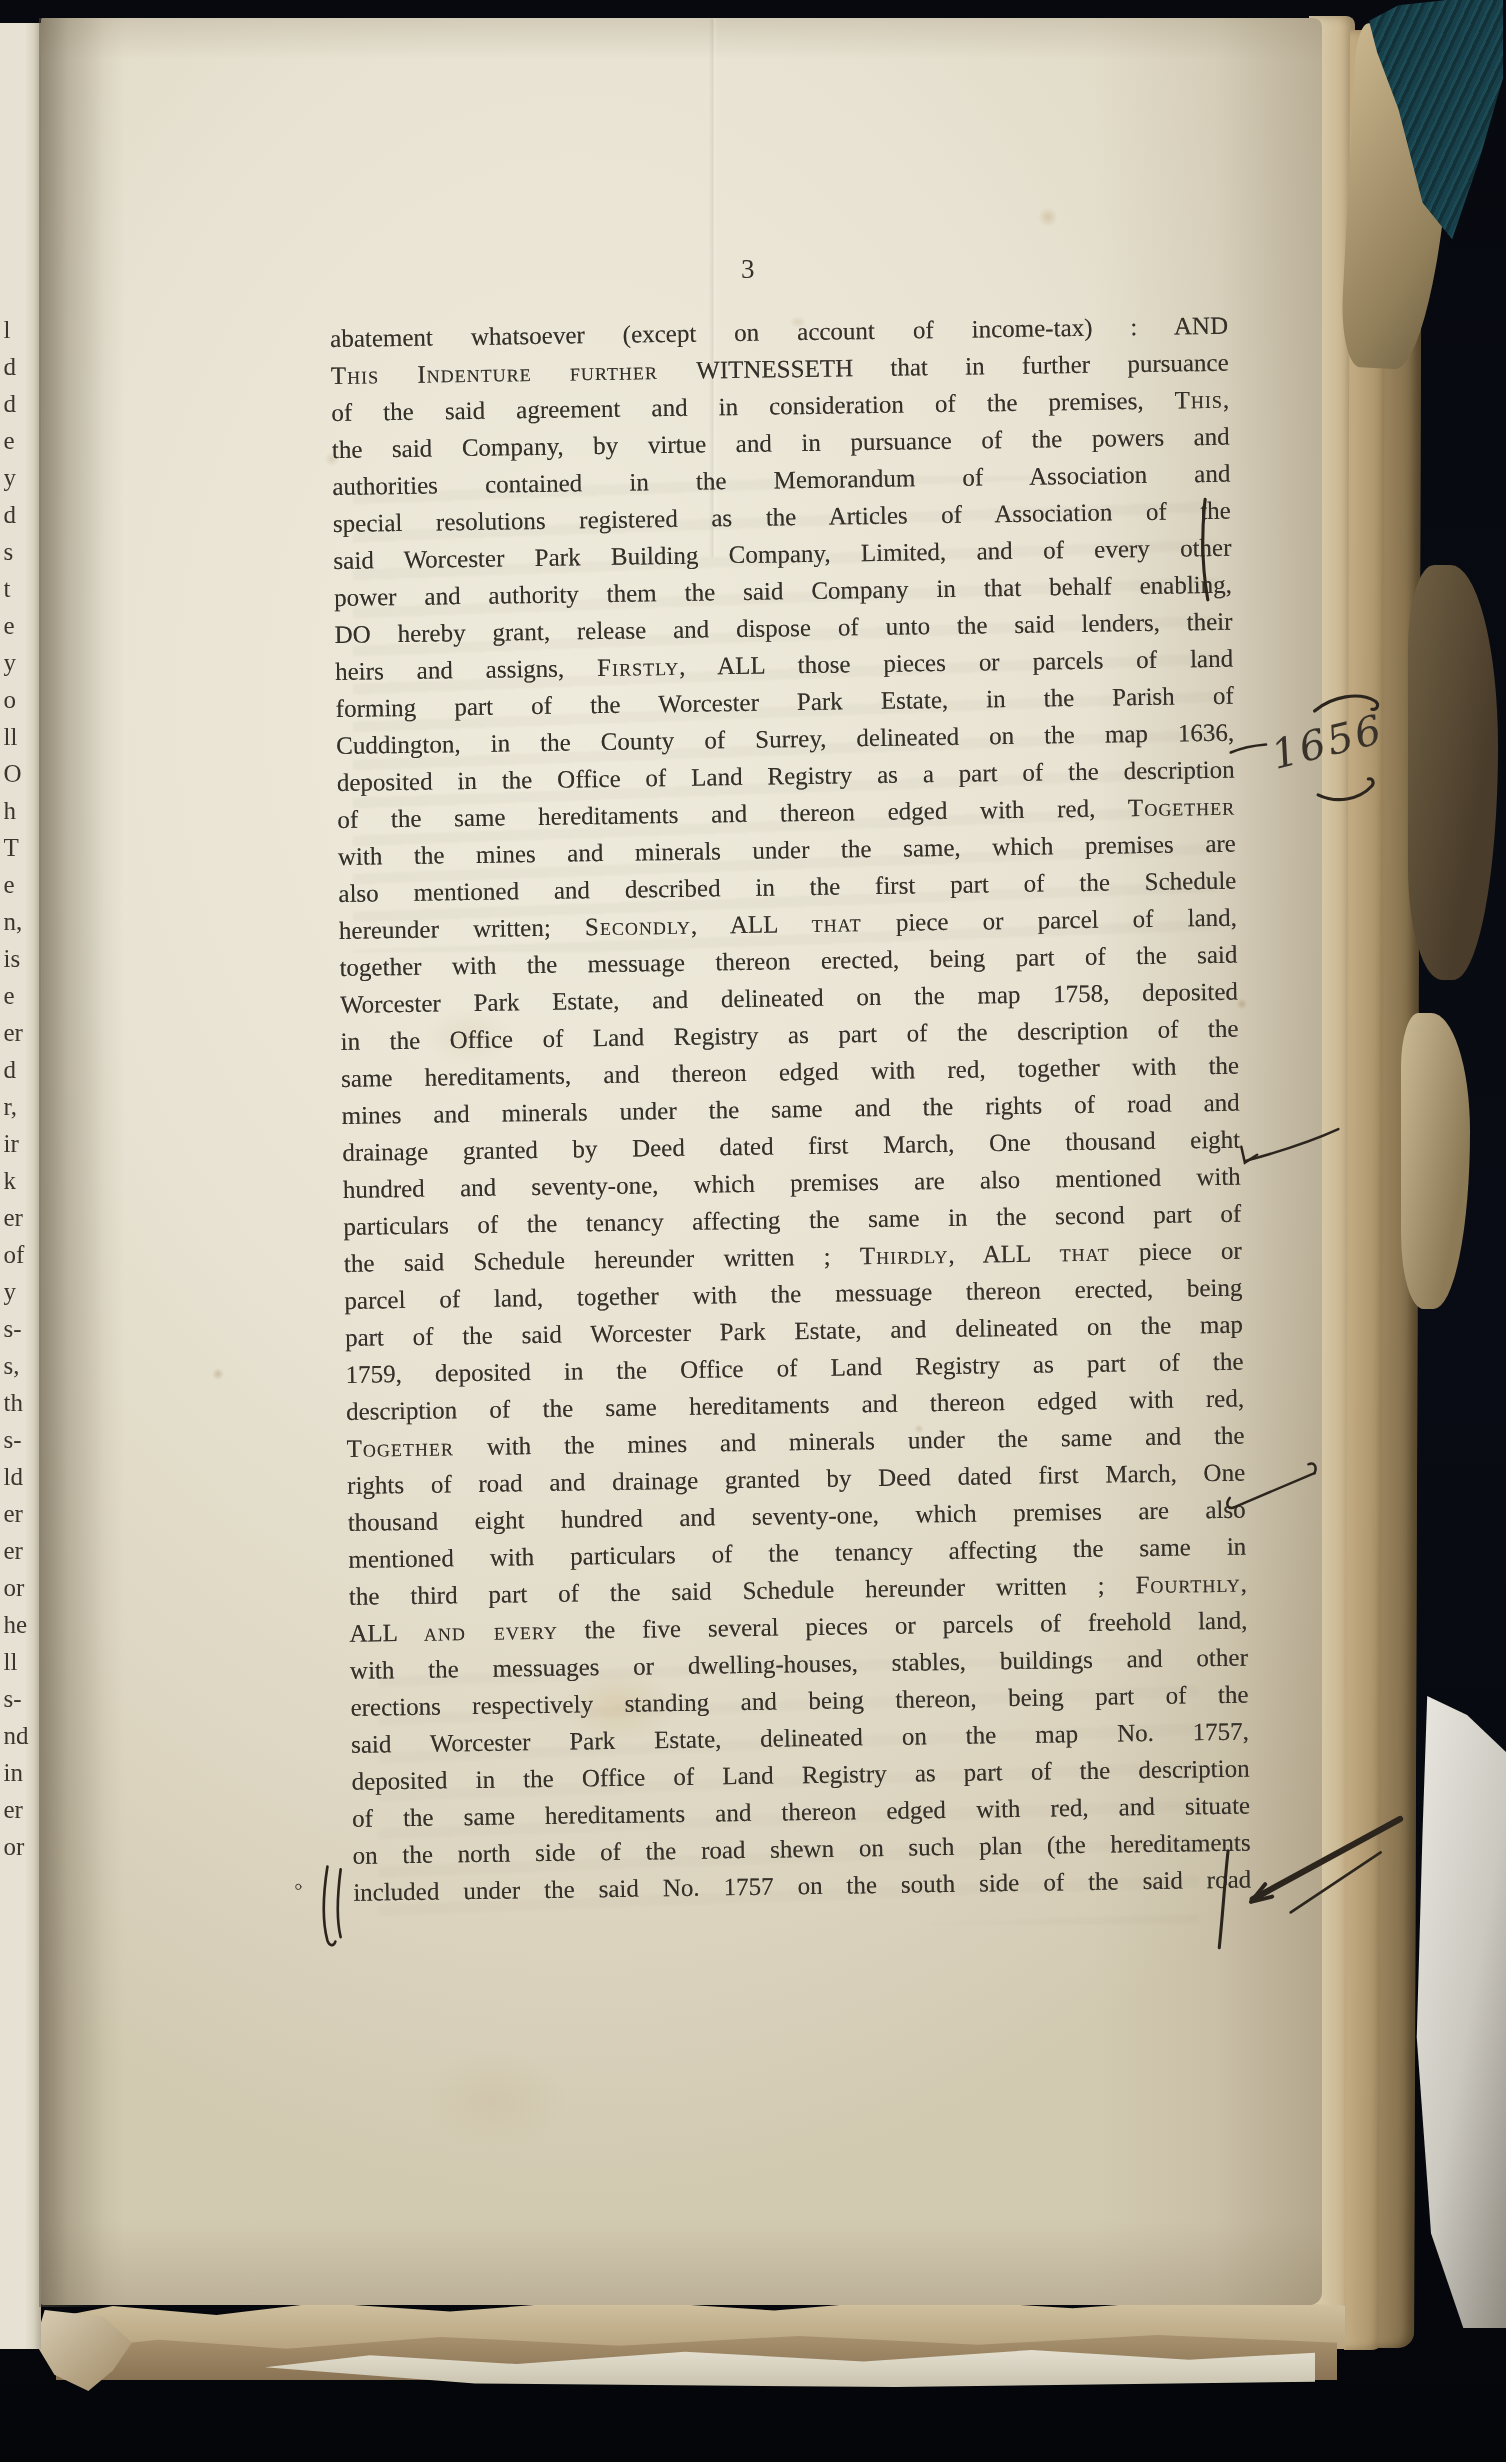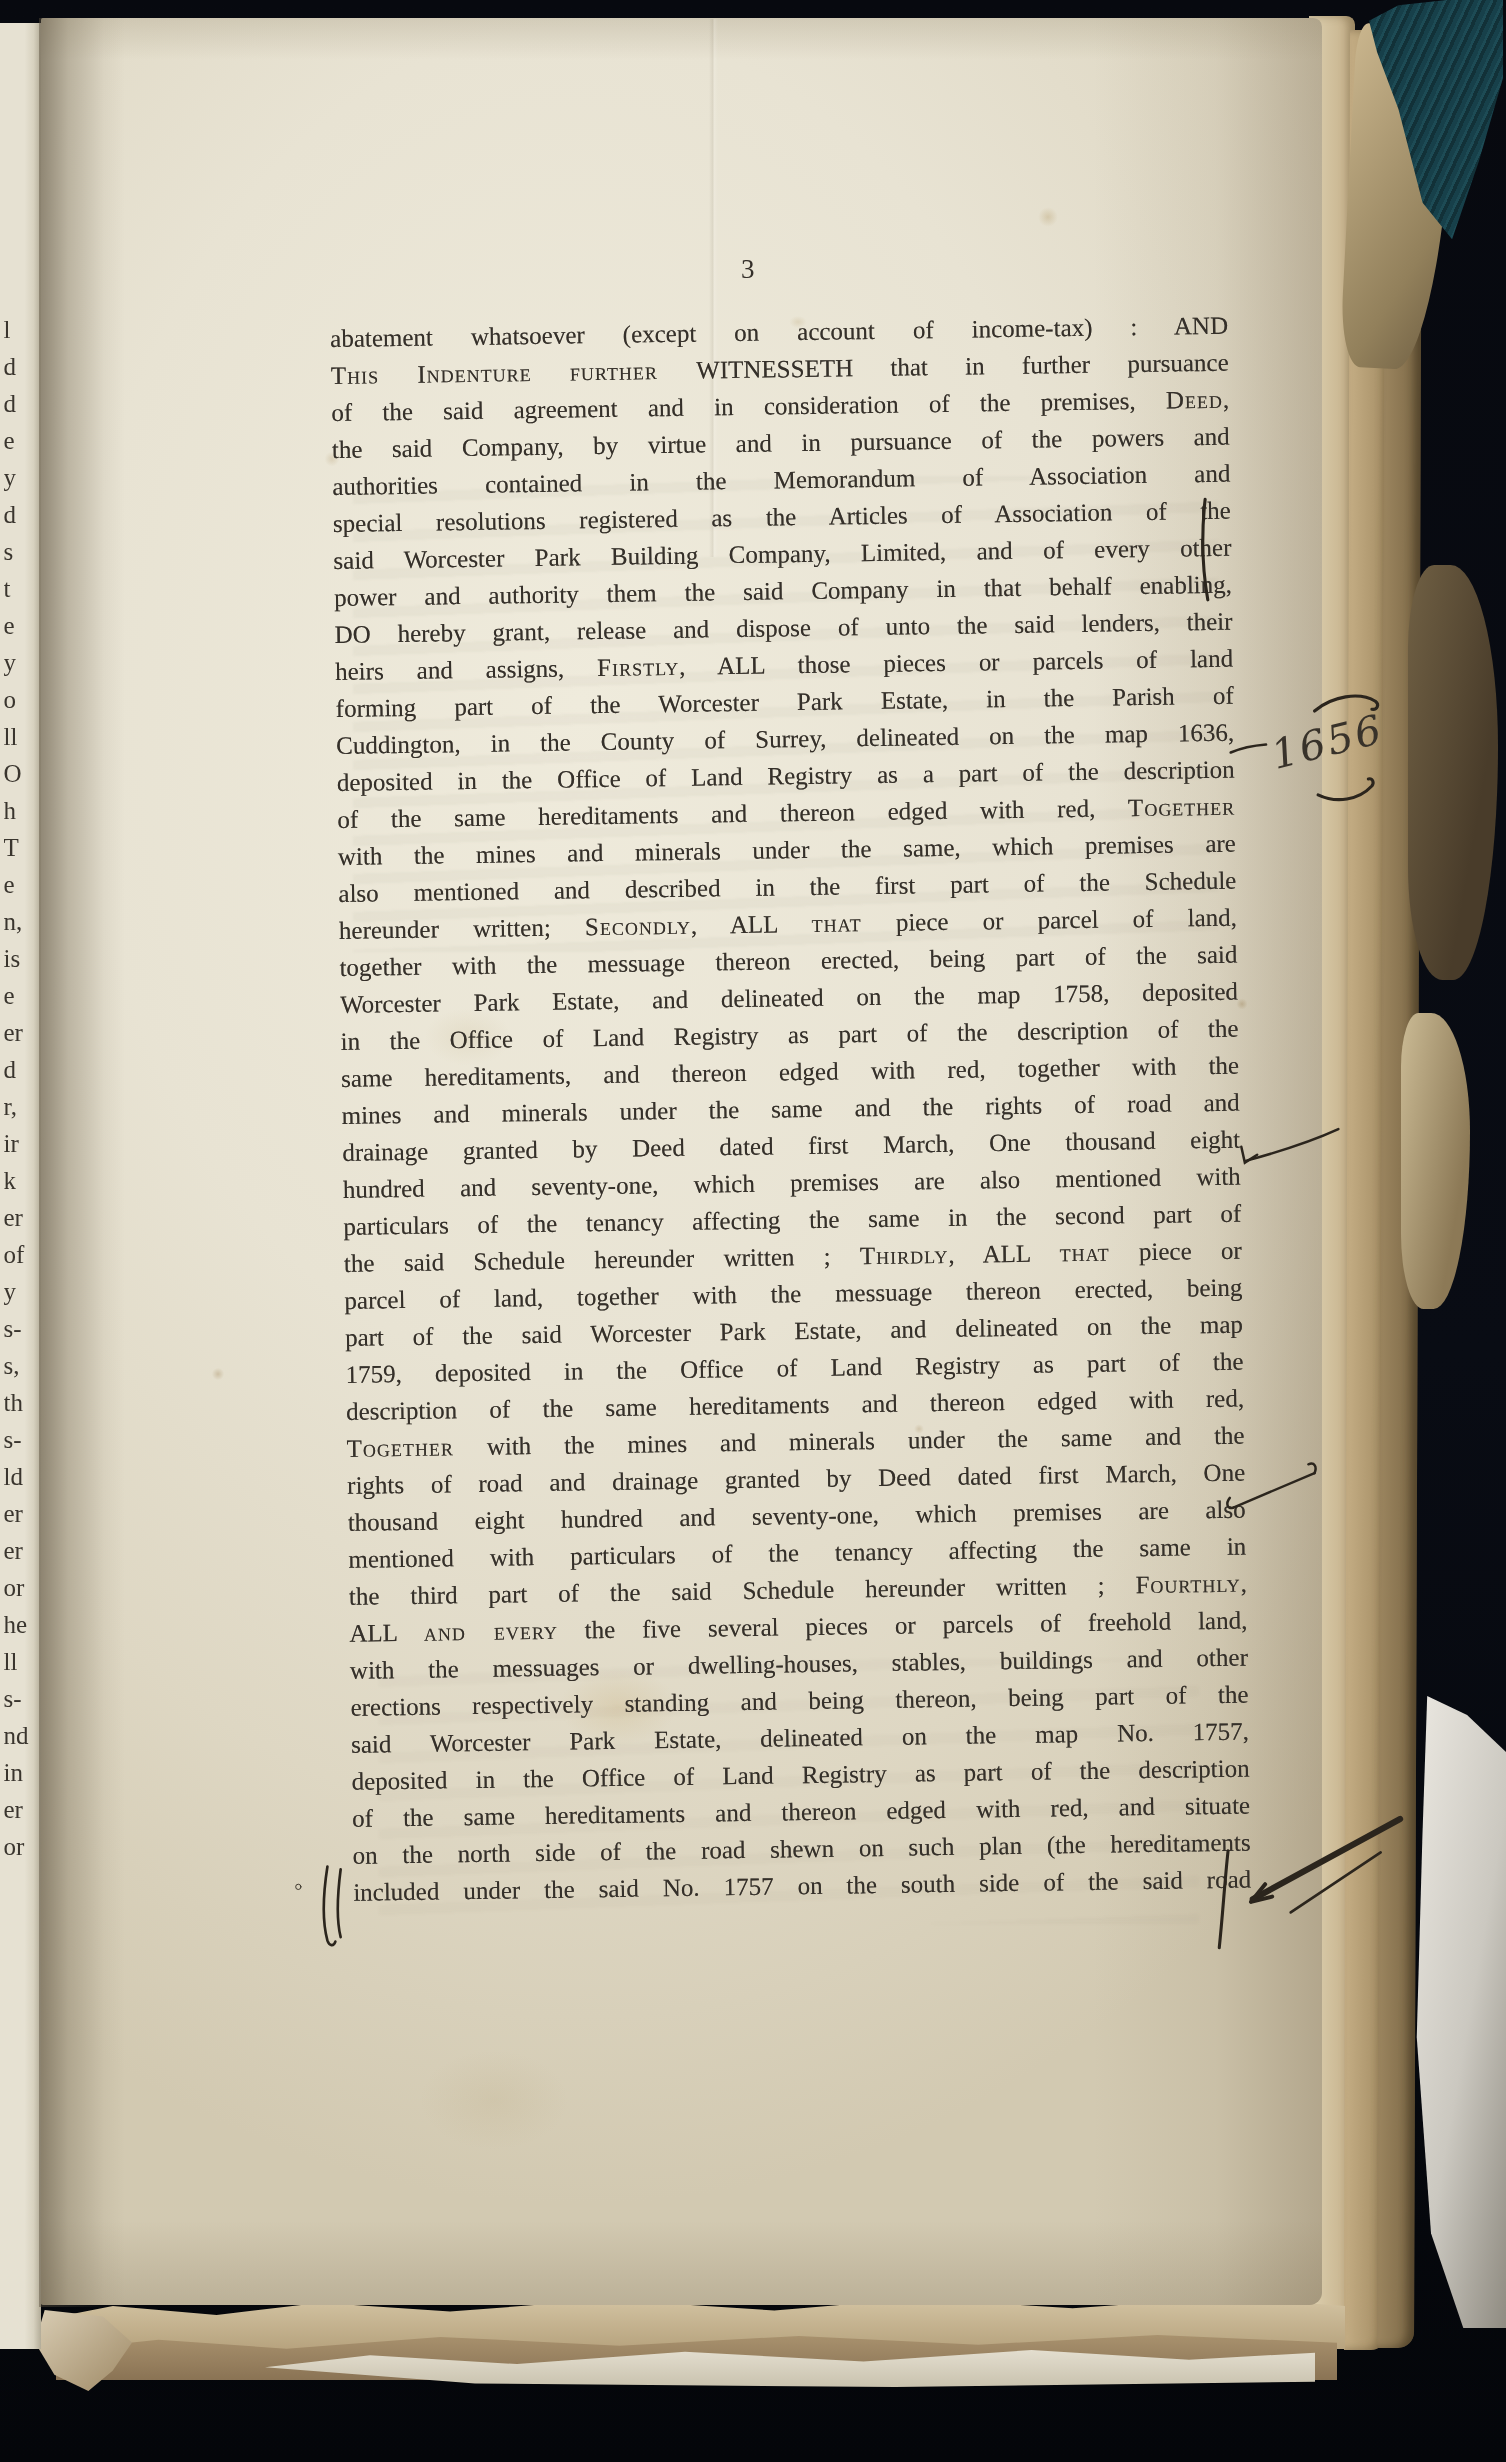--- a/index.html
+++ b/index.html
@@ -155,21 +155,21 @@
   <div class="gutterShadow"></div>
   <div class="crease"></div>
   <div class="ghost ghostA"></div>
   <div class="ghost ghostB"></div>
   <div class="ageSpots"></div>
 
   <div class="pageNum">3</div>
   <div class="textBlock">
       <div class="tline"><span>abatement whatsoever (except on account of income-tax) : AND</span></div>
       <div class="tline"><span class="sc">This Indenture further </span><span>WITNESSETH that in further pursuance</span></div>
-      <div class="tline"><span>of the said agreement and in consideration of the premises, </span><span class="sc">Deed</span><span>,</span></div>
+      <div class="tline"><span>of the said agreement and in consideration of the premises, </span><span class="sc">This</span><span>,</span></div>
       <div class="tline"><span>the said Company, by virtue and in pursuance of the powers and</span></div>
       <div class="tline"><span>authorities contained in the Memorandum of Association and</span></div>
       <div class="tline"><span>special resolutions registered as the Articles of Association of the</span></div>
       <div class="tline"><span>said Worcester Park Building Company, Limited, and of every other</span></div>
       <div class="tline"><span>power and authority them the said Company in that behalf enabling,</span></div>
       <div class="tline"><span>DO hereby grant, release and dispose of unto the said lenders, their</span></div>
       <div class="tline"><span>heirs and assigns, </span><span class="sc">Firstly</span><span>, ALL those pieces or parcels of land</span></div>
       <div class="tline"><span>forming part of the Worcester Park Estate, in the Parish of</span></div>
       <div class="tline"><span>Cuddington, in the County of Surrey, delineated on the map 1636,</span></div>
       <div class="tline"><span>deposited in the Office of Land Registry as a part of the description</span></div>

